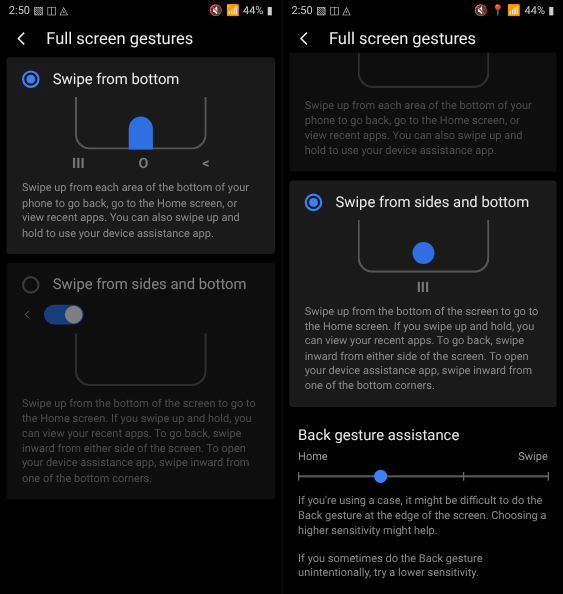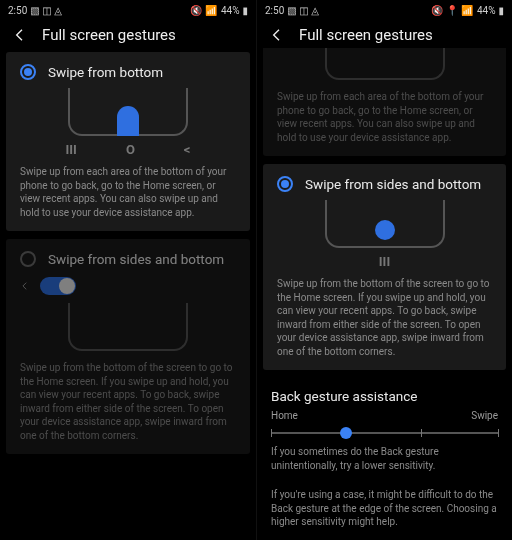--- a/index.html
+++ b/index.html
@@ -147,19 +147,19 @@
         <span>Swipe</span>
       </div>
       <div class="slider">
         <div class="track"></div>
         <div class="tick" style="left:0%"></div>
         <div class="tick" style="left:33%"></div>
         <div class="tick" style="left:66%"></div>
         <div class="tick" style="left:100%"></div>
         <div class="thumb" style="left:33%"></div>
       </div>
+      <div class="desc">If you're using a case, it might be difficult to do the Back gesture at the edge of the screen. Choosing a higher sensitivity might help.</div>
       <div class="desc" style="padding-top:0">If you sometimes do the Back gesture unintentionally, try a lower sensitivity.</div>
-      <div class="desc">If you're using a case, it might be difficult to do the Back gesture at the edge of the screen. Choosing a higher sensitivity might help.</div>
     </div>
 
     </div>
   </div>
 </div>
 
 </body></html>

